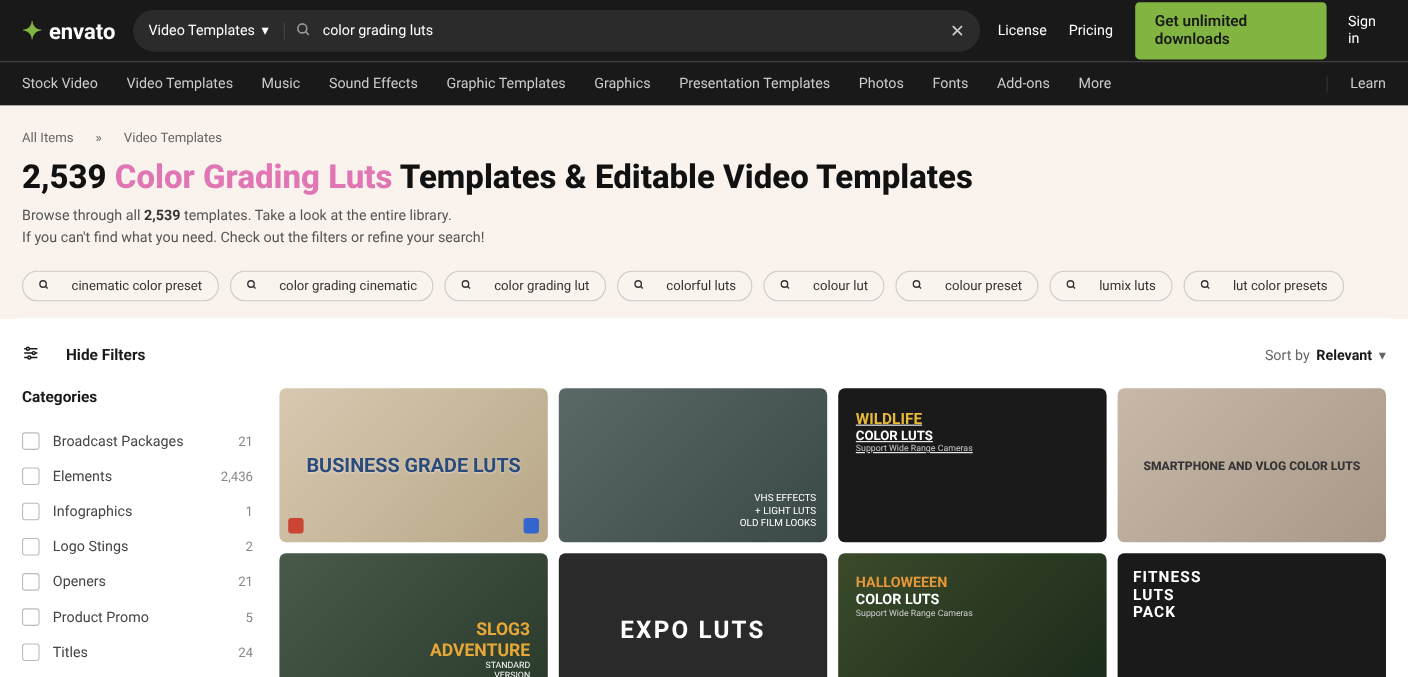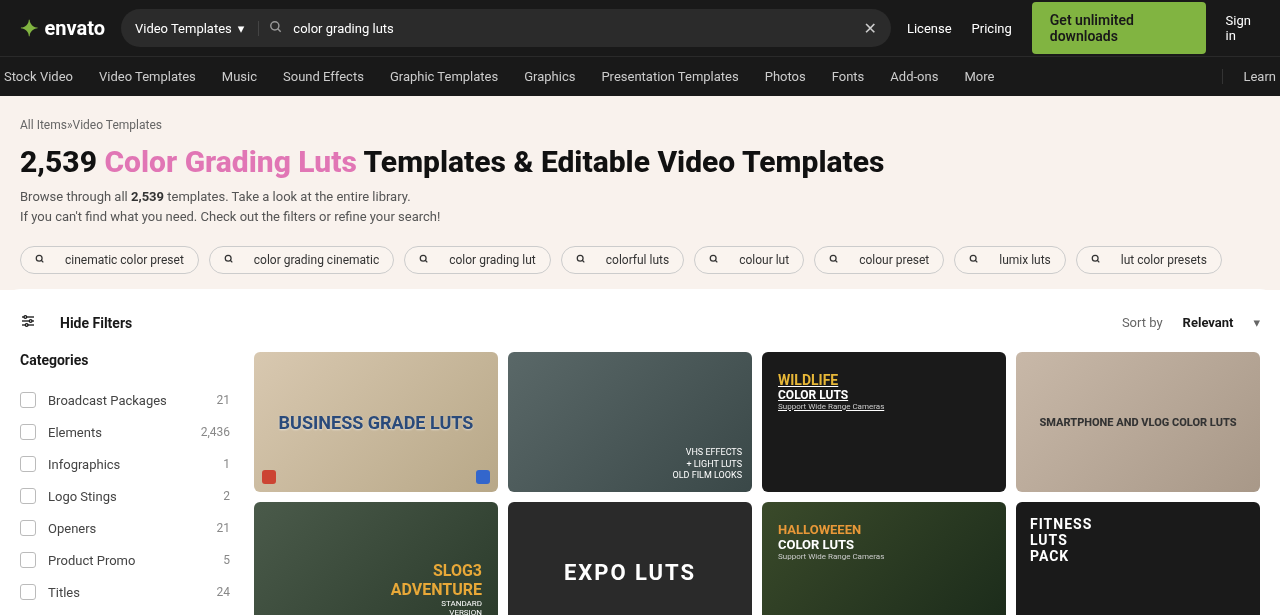--- a/index.html
+++ b/index.html
@@ -12,43 +12,43 @@
 .search-container { display: flex; align-items: center; background: #2b2b2b; border-radius: 24px; padding: 0 14px; height: 38px; flex: 0 0 770px; }
 .category-dropdown { color: #fff; font-size: 13px; display: flex; align-items: center; gap: 6px; padding-right: 14px; border-right: 1px solid #444; cursor: pointer; }
 .search-icon { color: #999; margin: 0 10px; }
 .search-input { background: transparent; border: none; outline: none; color: #fff; font-size: 13px; flex: 1; }
 .clear-icon { color: #ccc; cursor: pointer; font-size: 16px; }
 .header-right { margin-left: auto; display: flex; align-items: center; gap: 20px; font-size: 13px; }
 .header-link { color: #fff; cursor: pointer; }
 .cta-button { background: #81b441; color: #191919; font-weight: 600; padding: 10px 18px; border-radius: 4px; cursor: pointer; font-size: 14px; }
 
 
-.nav-bar { background: #191919; border-top: 1px solid #2a2a2a; display: flex; align-items: center; padding: 0 4px; height: 40px; gap: 26px; font-size: 13px; color: #ccc; }
+.nav-bar { background: #191919; border-top: 1px solid #2a2a2a; display: flex; align-items: center; padding: 0 20px; height: 40px; gap: 26px; font-size: 13px; color: #ccc; }
 .nav-item { cursor: pointer; }
 .nav-learn { margin-left: auto; border-left: 1px solid #333; padding-left: 20px; }
 
 
 .hero { background: #f9f2ed; padding: 22px 20px 16px 20px; }
-.breadcrumb { font-size: 12px; color: #666; display: flex; gap: 0; align-items: flex-start; }
+.breadcrumb { font-size: 12px; color: #666; display: flex; gap: 20px; align-items: flex-start; }
 .breadcrumb a { color: #666; cursor: pointer; }
 .hero-title { font-size: 30px; font-weight: 800; margin-top: 12px; color: #111; }
 .hero-title .highlight { color: #e176b5; }
 .hero-sub { font-size: 13px; color: #555; margin-top: 8px; line-height: 1.5; }
 .hero-sub strong { font-weight: 700; color: #333; }
 
 
 .pills-row { display: flex; gap: 10px; margin-top: 20px; flex-wrap: nowrap; overflow: hidden; }
 .pill { border: 1px solid #ccc; border-radius: 18px; padding: 6px 14px; font-size: 12px; color: #333; display: flex; align-items: center; gap: 20px; cursor: pointer; background: #faf4ef; white-space: nowrap; }
 .pill-search-icon { font-size: 11px; }
 
 
 .main { background: #fff; border-radius: 20px 20px 0 0; margin-top: -1px; padding: 24px 20px; }
 .toolbar { display: flex; align-items: center; justify-content: space-between; margin-bottom: 20px; }
 .hide-filters { display: flex; align-items: center; gap: 24px; font-size: 14px; font-weight: 700; cursor: pointer; }
-.sort-by { font-size: 13px; color: #666; display: flex; align-items: flex-end; gap: 20px; cursor: pointer; }
+.sort-by { font-size: 13px; color: #666; display: flex; align-items: flex-end; gap: 6px; cursor: pointer; }
 .sort-by strong { color: #191919; font-weight: 700; }
 
 .content-row { display: flex; gap: 24px; }
 
 
 .sidebar { width: 210px; flex-shrink: 0; }
 .sidebar-title { font-size: 14px; font-weight: 700; margin-bottom: 16px; }
 .filter-item { display: flex; align-items: center; padding: 8px 0; font-size: 13px; color: #444; cursor: pointer; }
 .checkbox { width: 16px; height: 16px; border: 1.5px solid #bbb; border-radius: 3px; margin-right: 12px; }
 .filter-count { margin-left: auto; color: #888; font-size: 12px; }

